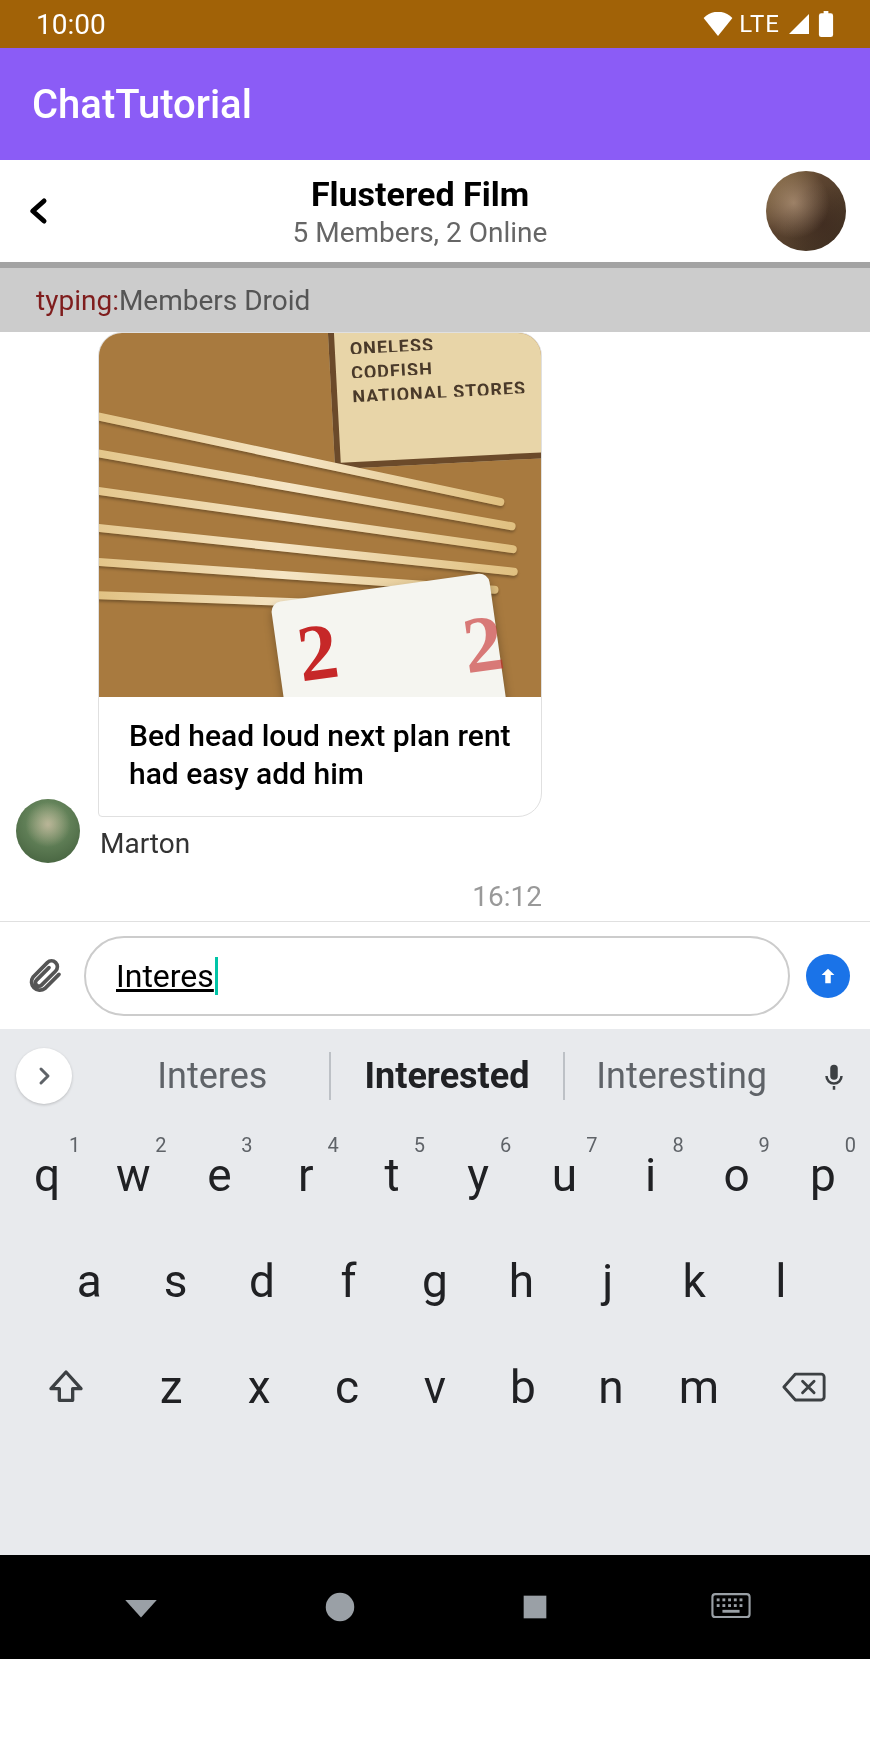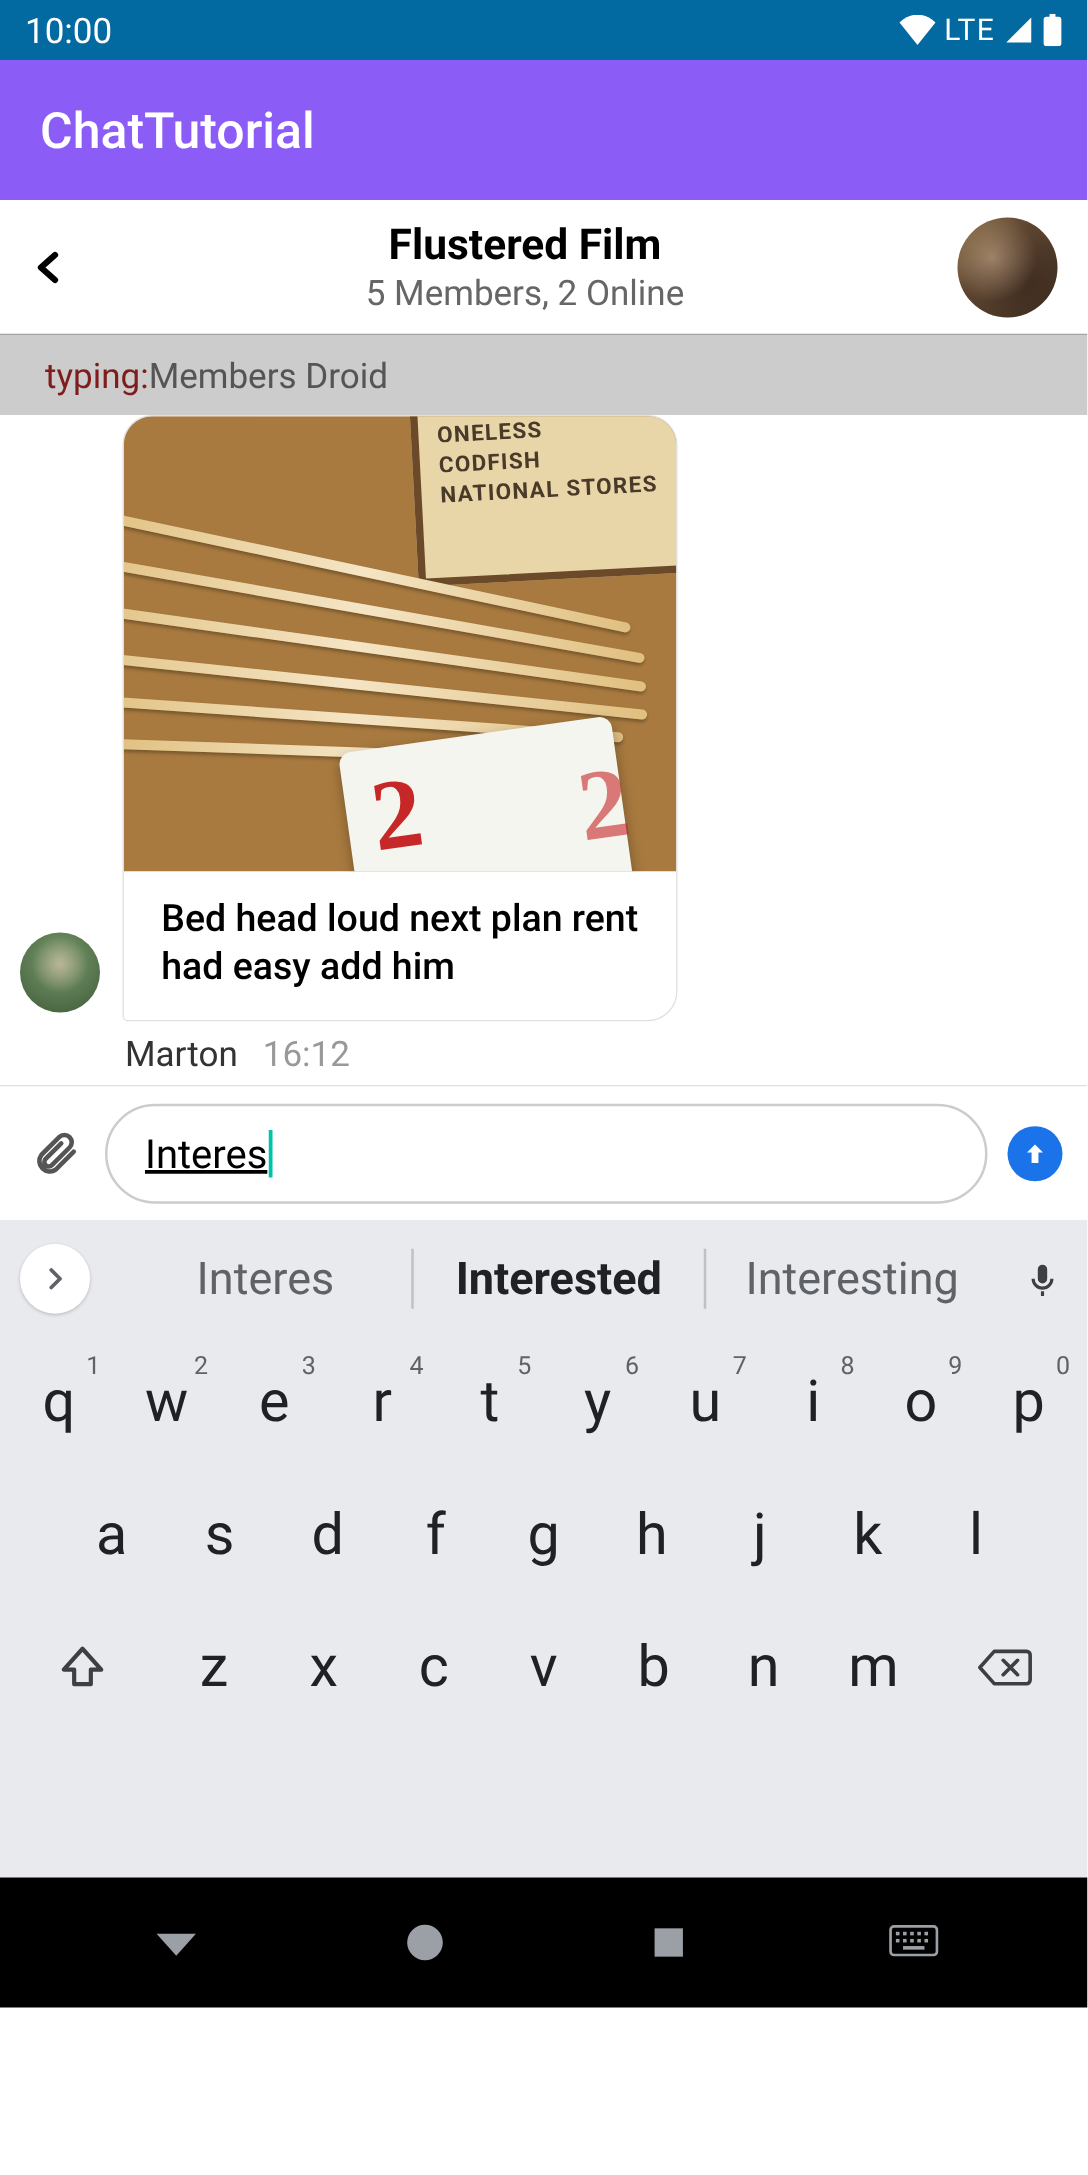--- a/index.html
+++ b/index.html
@@ -1,24 +1,24 @@
 <!DOCTYPE html>
 <html><head>
 <meta charset="utf-8">
 <style>
   * { box-sizing: border-box; margin: 0; padding: 0; }
   html, body { width: 870px; height: 1740px; font-family: Roboto, -apple-system, sans-serif; overflow: hidden; background: #fff; }
   
   .status-bar {
     height: 48px;
-    background: #0369a1;
+    background: #a16207;
     color: #fff;
     display: flex;
     align-items: center;
-    padding: 0 20px;
+    padding: 0 36px;
     font-size: 28px;
     font-weight: 400;
   }
   .status-left { flex: 1; }
   .status-right { display: flex; align-items: center; gap: 6px; }
   .status-right svg { display: block; }
   
   .app-bar {
     height: 112px;
     background: #8b5cf6;
@@ -29,21 +29,21 @@
     font-size: 40px;
     font-weight: 500;
   }
   
   .chat-header {
     height: 108px;
     background: #fff;
     display: flex;
     align-items: center;
     padding: 0 24px;
-    border-bottom: 1px solid #a3a3a3;
+    border-bottom: 6px solid #a3a3a3;
   }
   .back-btn { flex: 0 0 50px; display:flex; align-items:center; }
   .chat-title-wrap { flex: 1; text-align: center; }
   .chat-title { font-size: 34px; font-weight: 700; color: #000; }
   .chat-subtitle { font-size: 28px; color: #666; margin-top: 2px; }
   .chat-avatar { width: 80px; height: 80px; border-radius: 50%; background: linear-gradient(135deg,#8b6f47 0%, #5c4430 40%, #3d2f20 100%); overflow:hidden; position:relative; }
   .chat-avatar::before { content:''; position:absolute; inset:0; background: radial-gradient(circle at 35% 40%, rgba(200,170,140,.6), transparent 50%), radial-gradient(circle at 70% 65%, rgba(60,40,30,.7), transparent 50%); }
   
   .typing-bar {
     height: 64px;
@@ -80,21 +80,21 @@
     overflow: hidden;
   }
   .msg-image .board { position:absolute; right:-30px; top:-20px; width:240px; height:150px; background:#e8d5a8; border:6px solid #6b4a2a; transform:rotate(-3deg); }
   .msg-image .board-line{position:absolute; left:15px; right:15px; height:16px; color:#4a3a2a; font-size:18px; font-weight:700; letter-spacing:1px; white-space:nowrap; overflow:hidden;}
   .msg-image .sticks{position:absolute; left:-40px; top:120px; width:520px; height:260px;}
   .msg-image .stick{position:absolute; height:8px; background:linear-gradient(to right,#e0c080,#f5e5c5,#e0c080); border-radius:4px; box-shadow:0 2px 3px rgba(0,0,0,.3);}
   .msg-image .card{position:absolute; bottom:-30px; left:180px; width:220px; height:140px; background:#f5f5f0; border-radius:10px; transform:rotate(-8deg); box-shadow:0 4px 10px rgba(0,0,0,.3);}
   .msg-image .card::before{content:'2'; position:absolute; left:20px; top:10px; font-size:80px; font-weight:700; color:#c62828; font-family:Georgia,serif;}
   .msg-image .card::after{content:'2'; position:absolute; right:-5px; top:25px; font-size:80px; font-weight:700; color:#c62828; font-family:Georgia,serif; opacity:.6;}
   .msg-text { padding: 20px 30px 24px 30px; font-size: 30px; color:#000; font-weight: 500; line-height: 1.25; }
-  .msg-meta { display: flex; gap: 20px; margin-top: 10px; padding-left: 2px; font-size: 28px; }
+  .msg-meta { display: flex; gap: 20px; margin-top: 10px; padding-left: 2px; font-size: 28px; flex-direction: column; }
   .msg-sender { color: #333; }
   .msg-time { color: #999; text-align: right; }
   
   .composer {
     height: 108px;
     border-top: 1px solid #e0e0e0;
     background: #fff;
     display: flex;
     align-items: center;
     padding: 0 20px;

